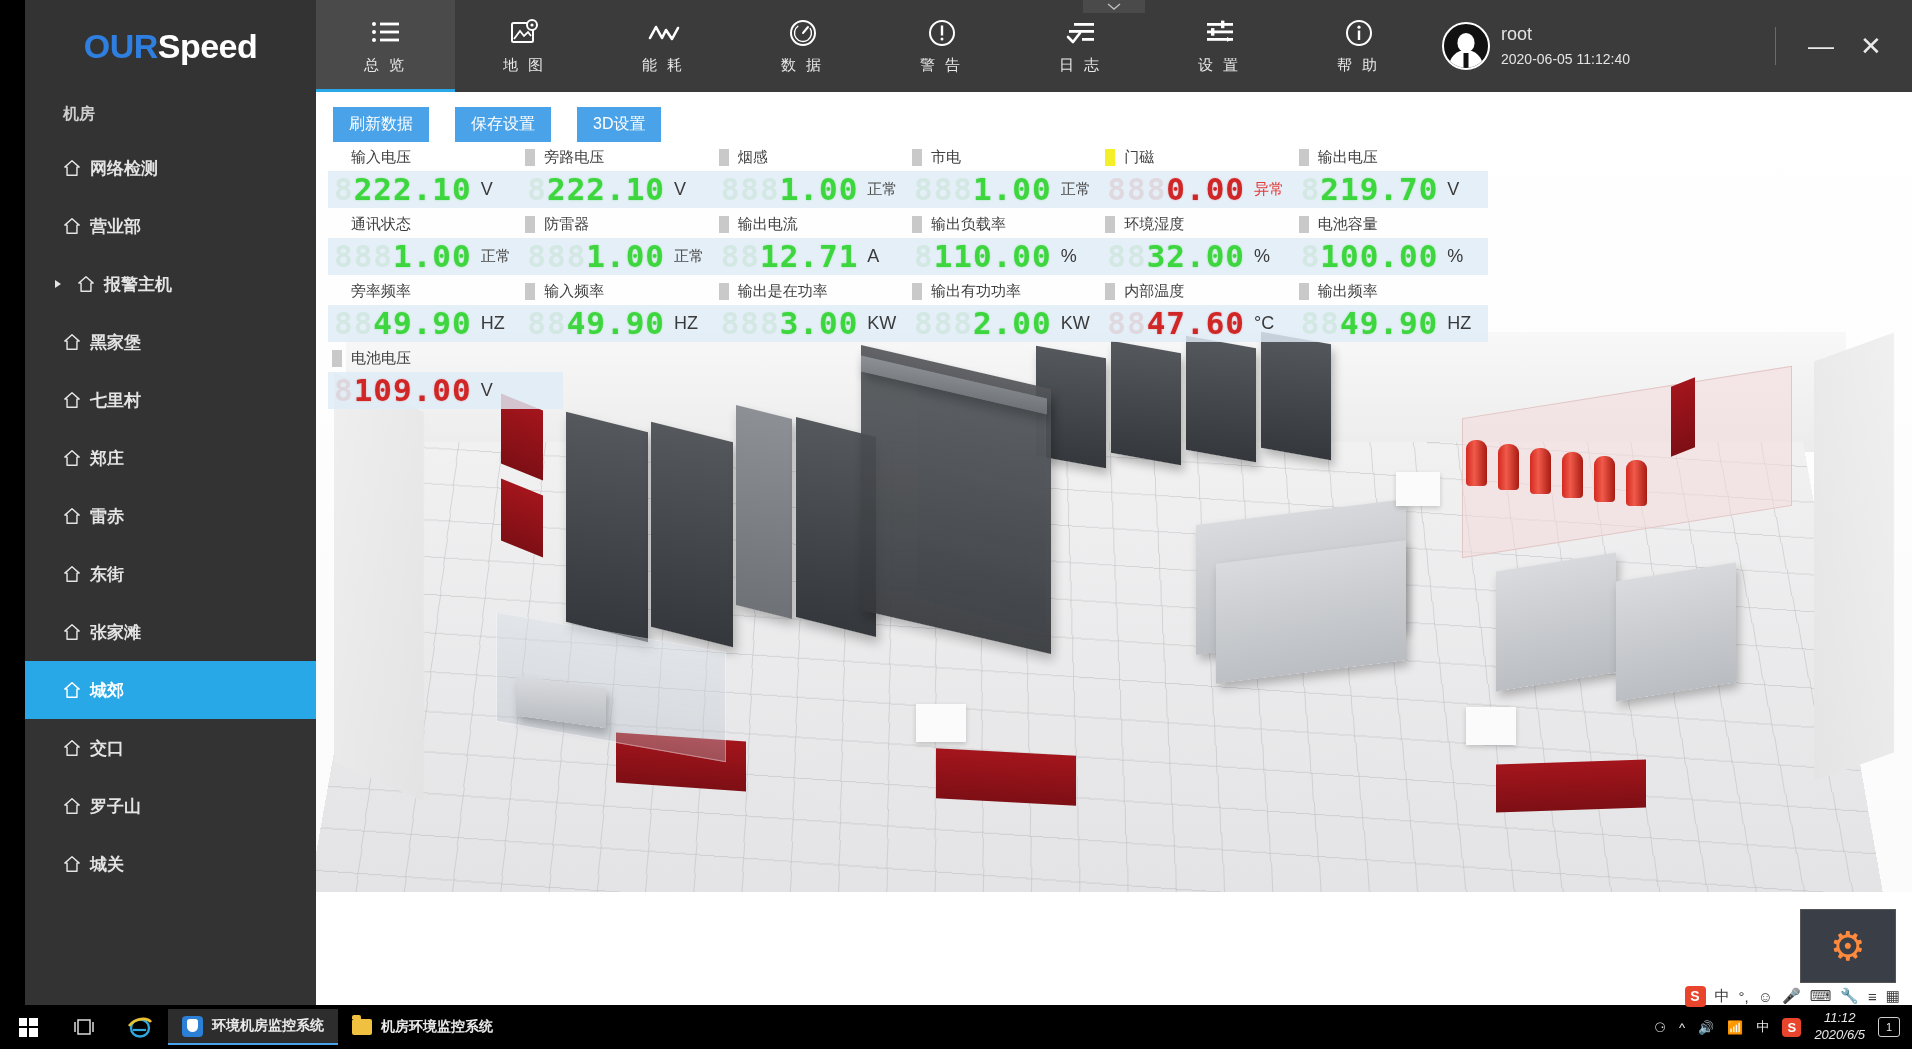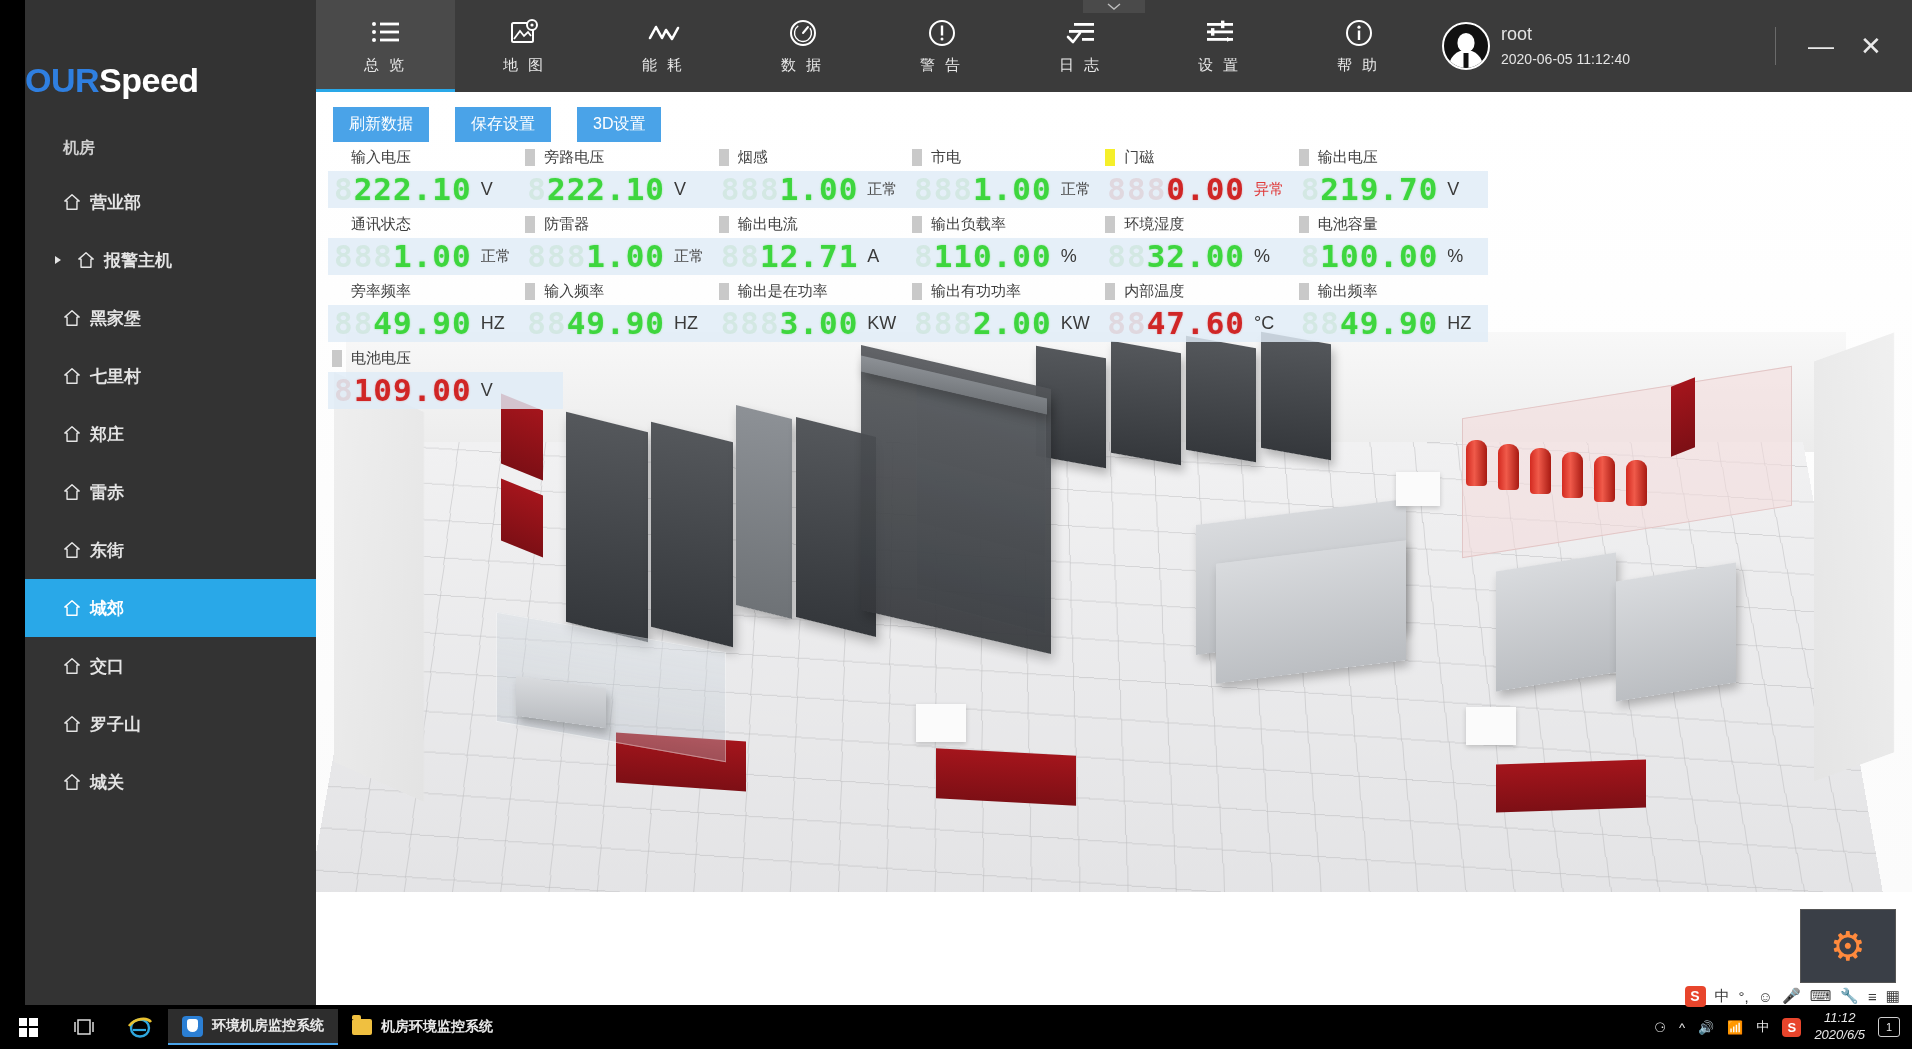--- a/index.html
+++ b/index.html
@@ -8,21 +8,21 @@
   #root { position:relative; width:1912px; height:1049px; background:#0a0a0a; }
 
   
   .desktop { position:absolute; inset:0; background:#000; }
 
   
   .app-window { position:absolute; left:25px; top:0; width:1887px; height:1013px; background:#2e2e2e; overflow:hidden; }
 
   
   .sidebar { position:absolute; left:0; top:0; width:291px; height:1013px; background:#333333; }
-  .logo { height:92px; display:flex; align-items:center; justify-content:flex-start;margin-top:34px; }
+  .logo { height:92px; display:flex; align-items:center; justify-content:center; }
   .logo-text { font-size:34px; font-weight:bold; letter-spacing:-0.5px; }
   .logo-our { color:#2f7fe0; }
   .logo-speed { color:#ffffff; }
   .side-section { color:#cfcfcf; font-size:16px; padding:12px 0 14px 38px; font-weight:bold; }
   .side-item { position:relative; height:58px; display:flex; align-items:center; padding-left:38px; color:#e4e4e4; font-size:17px; font-weight:bold; cursor:pointer; }
   .side-item.active { background:#29a8e8; color:#fff; }
   .side-item .home-ico { width:18px; height:18px; margin-right:9px; flex:0 0 auto; }
   .side-item .caret { position:absolute; left:34px; width:0;height:0; border-left:6px solid #e4e4e4; border-top:4.5px solid transparent; border-bottom:4.5px solid transparent; }
   .side-item.has-caret { padding-left:52px; }
   .side-item.has-caret .caret { left:30px; }
@@ -134,20 +134,28 @@
         </div>
       </div>
       <div class="side-section">机房</div>
       <div id="side-list">
           <div class="side-item">
             <span style="display:flex">
               <svg class="home-ico" viewBox="0 0 20 20">
                 <path d="M10 2 L18 9 H15.5 V18 H4.5 V9 H2 Z" fill="none" stroke="currentColor" stroke-width="1.6" stroke-linejoin="round"></path>
               </svg>
             </span>
+            <span>网络检测</span>
+          </div>
+          <div class="side-item">
+            <span style="display:flex">
+              <svg class="home-ico" viewBox="0 0 20 20">
+                <path d="M10 2 L18 9 H15.5 V18 H4.5 V9 H2 Z" fill="none" stroke="currentColor" stroke-width="1.6" stroke-linejoin="round"></path>
+              </svg>
+            </span>
             <span>营业部</span>
           </div>
           <div class="side-item has-caret">
             <span class="caret"></span>
             <span style="display:flex">
               <svg class="home-ico" viewBox="0 0 20 20">
                 <path d="M10 2 L18 9 H15.5 V18 H4.5 V9 H2 Z" fill="none" stroke="currentColor" stroke-width="1.6" stroke-linejoin="round"></path>
               </svg>
             </span>
             <span>报警主机</span>
@@ -184,20 +192,28 @@
             </span>
             <span>雷赤</span>
           </div>
           <div class="side-item">
             <span style="display:flex">
               <svg class="home-ico" viewBox="0 0 20 20">
                 <path d="M10 2 L18 9 H15.5 V18 H4.5 V9 H2 Z" fill="none" stroke="currentColor" stroke-width="1.6" stroke-linejoin="round"></path>
               </svg>
             </span>
             <span>东街</span>
+          </div>
+          <div class="side-item">
+            <span style="display:flex">
+              <svg class="home-ico" viewBox="0 0 20 20">
+                <path d="M10 2 L18 9 H15.5 V18 H4.5 V9 H2 Z" fill="none" stroke="currentColor" stroke-width="1.6" stroke-linejoin="round"></path>
+              </svg>
+            </span>
+            <span>张家滩</span>
           </div>
           <div class="side-item active">
             <span style="display:flex">
               <svg class="home-ico" viewBox="0 0 20 20">
                 <path d="M10 2 L18 9 H15.5 V18 H4.5 V9 H2 Z" fill="none" stroke="currentColor" stroke-width="1.6" stroke-linejoin="round"></path>
               </svg>
             </span>
             <span>城郊</span>
           </div>
           <div class="side-item">

